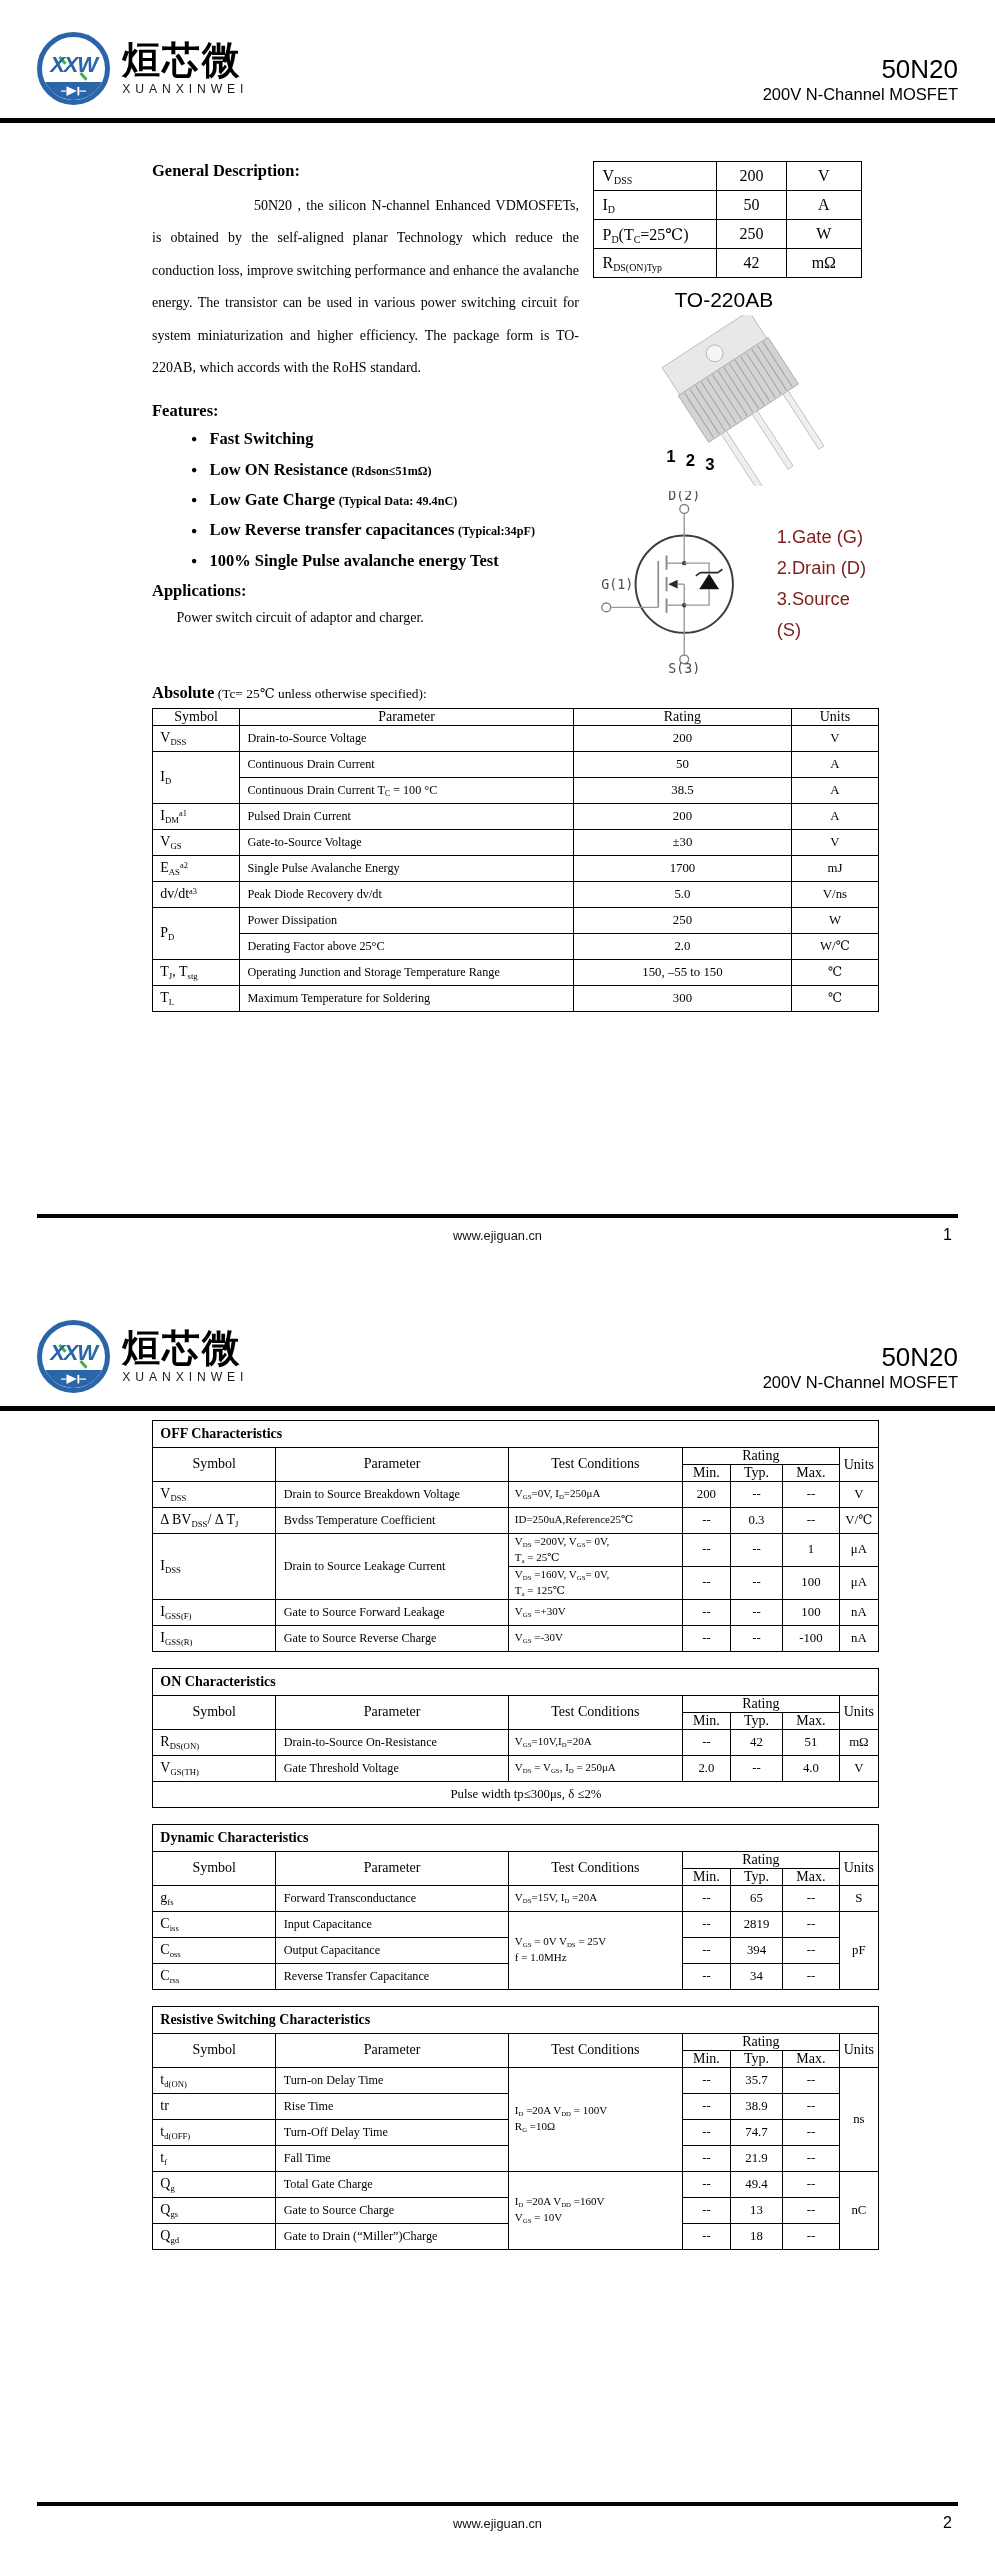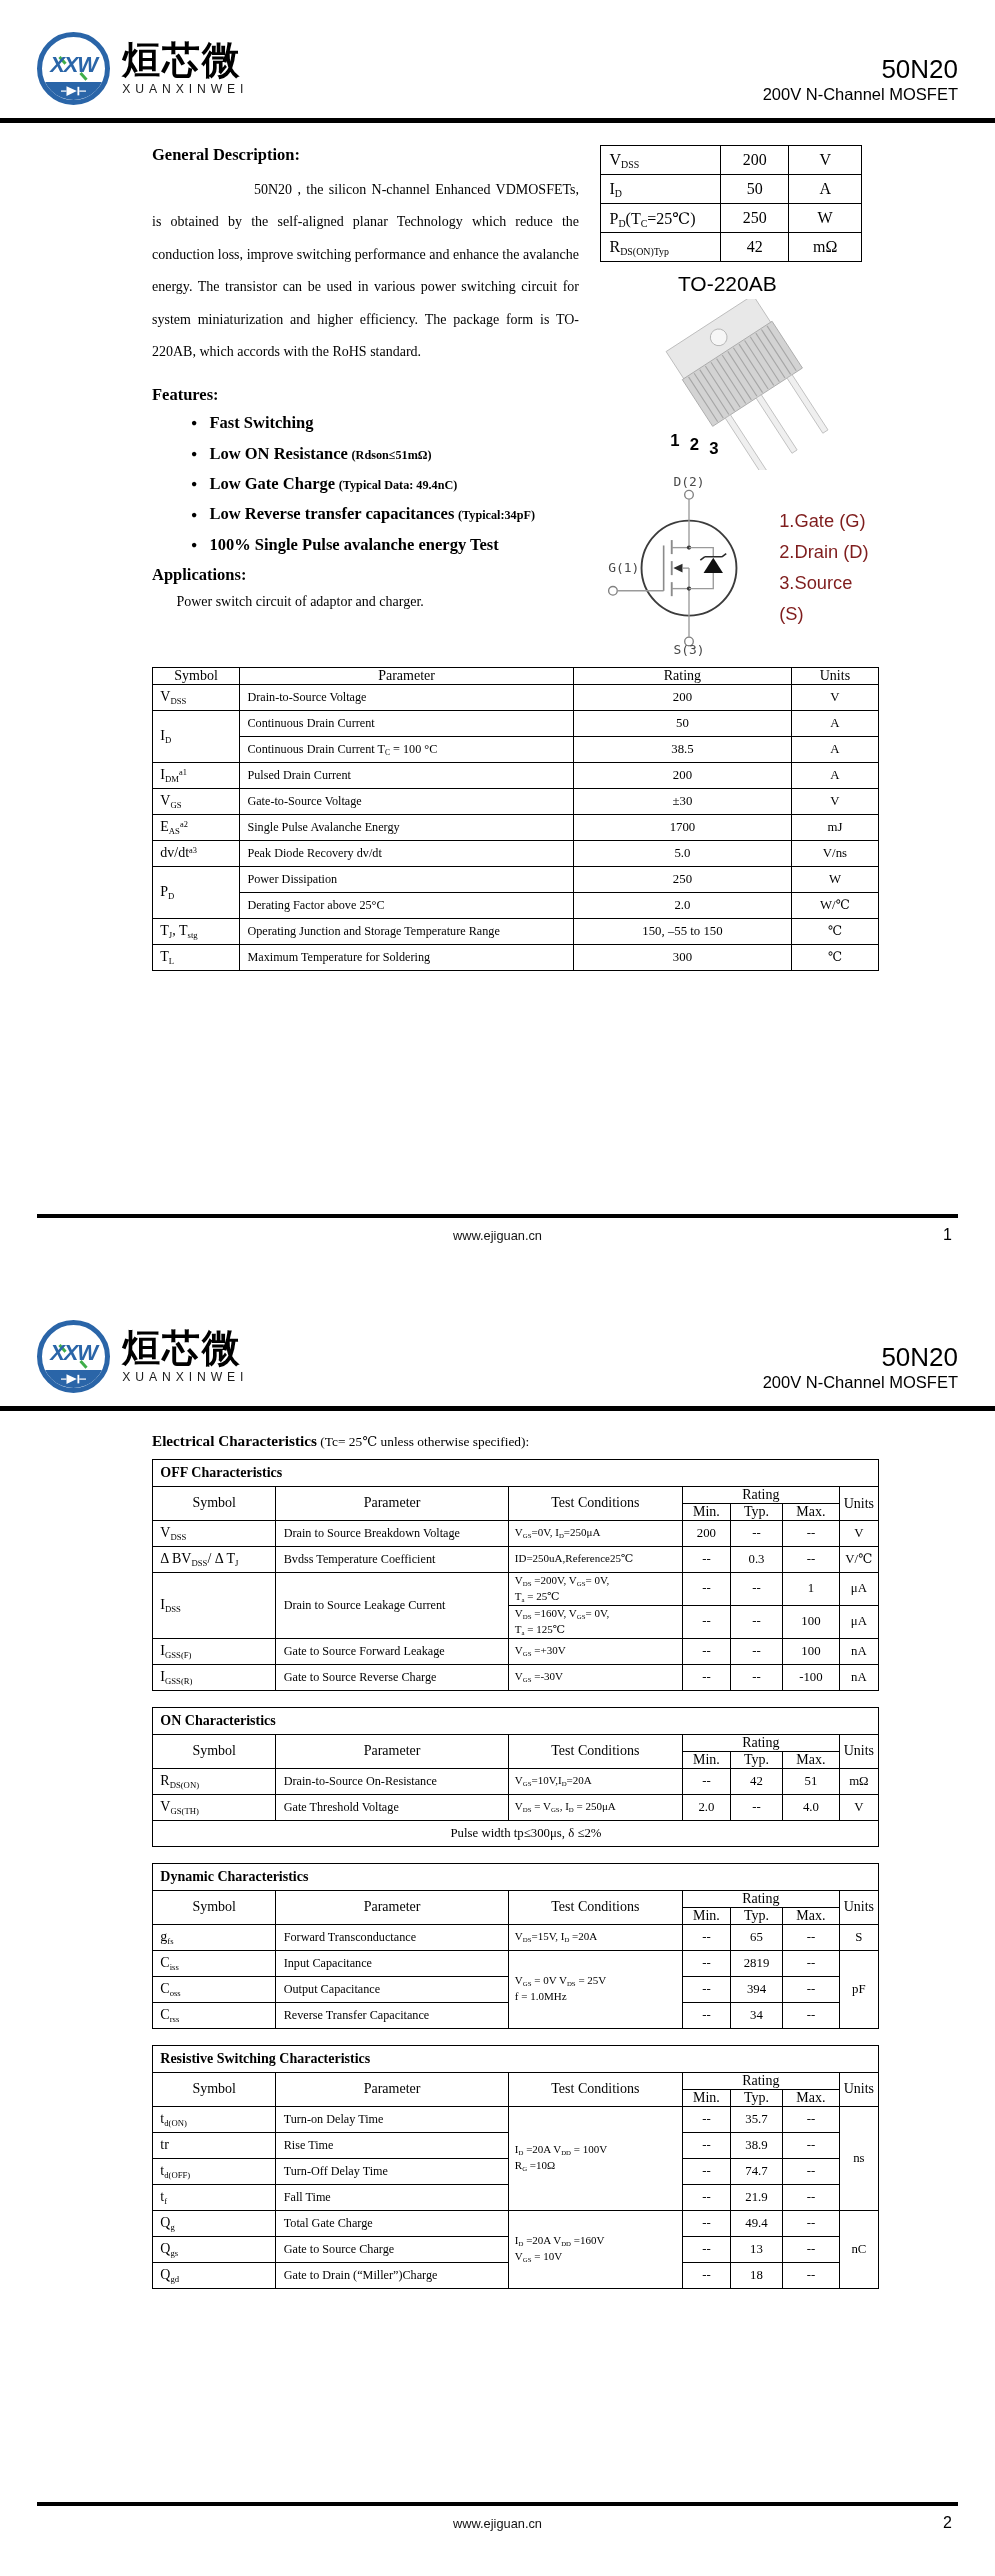--- a/index.html
+++ b/index.html
@@ -15,21 +15,21 @@
   .t2 { left:37px; top:38px; transform:rotate(48deg); }
   .logo .band { position:absolute; bottom:0; left:-7.3px; right:-7.3px; height:18.3px; background:#2a65a8; display:flex; align-items:center; justify-content:center; }
   .brand-txt { margin-left:12.2px; }
   .brand-cn { font-family:"DejaVu Sans","Liberation Sans",sans-serif; font-weight:700; font-size:38px; line-height:1.05; letter-spacing:1.8px; }
   .brand-en { font-family:"Liberation Sans",sans-serif; font-size:12.2px; letter-spacing:4.9px; color:#1b1b1b; margin-top:1.8px; }
   .hdr-right { margin-left:auto; text-align:right; align-self:flex-end; font-family:"Liberation Sans",sans-serif; }
   .part-no { font-size:26px; line-height:1.15; }
   .part-sub { font-size:16.5px; line-height:1.2; }
 
   
-  .cols { display:flex; margin:22px 116px 0 152px; gap:21px; }
+  .cols { display:flex; margin:38px 116px 0 152px; gap:14px; }
   .col-l { flex:0 0 427px; }
   .col-r { flex:1; }
   h2.sec { font-size:16.5px; font-weight:700; margin-bottom:8.5px; }
   .desc-body { font-size:14px; line-height:2.32; text-align:justify; text-indent:102px; }
 
   .sumtbl { width:94%; border-collapse:collapse; table-layout:fixed; border:1.8px solid #000; }
   .sumtbl td { border:1.2px solid #000; height:29px; font-size:16px; padding:0 2.4px; }
   .sumtbl td.s { text-align:left; padding-left:8.5px; }
   .sumtbl td.c { text-align:center; }
   .pkg-name { text-align:center; font-family:"Liberation Sans",sans-serif; font-size:21px; margin:9.8px 24.4px 0 0; }
@@ -221,20 +221,23 @@
         <div class="pin-desc">
           <div>1.Gate (G)</div>
           <div>2.Drain (D)</div>
           <div>3.Source (S)</div>
         </div>
       </div>
     </div>
   </div>
 
   <div class="absolute-sec">
+    <div class="abs-title">
+      <b>Absolute</b><span> (Tc= 25℃  unless otherwise specified):</span>
+    </div>
     <table class="dtable">
       <colgroup>
           <col style="width:12%">
           <col style="width:46%">
           <col style="width:30%">
           <col style="width:12%">
         </colgroup>
       <tbody>
           <tr class="hrow">
         <th>Symbol</th>
@@ -335,23 +338,20 @@
     <div class="brand-txt">
       <div class="brand-cn">烜芯微</div>
       <div class="brand-en">XUANXINWEI</div>
     </div>
     <div class="hdr-right">
       <div class="part-no">50N20</div>
       <div class="part-sub">200V N-Channel MOSFET</div>
     </div>
   </div>
 
-  <div class="elec-title">
-    <b>Electrical Characteristics</b><span> (Tc= 25℃  unless otherwise specified):</span>
-  </div>
 
   <div class="etable-sec">
     <table class="dtable">
       <colgroup>
           <col style="width:17%">
           <col style="width:32%">
           <col style="width:24%">
           <col style="width:6.6%">
           <col style="width:7.2%">
           <col style="width:7.8%">

